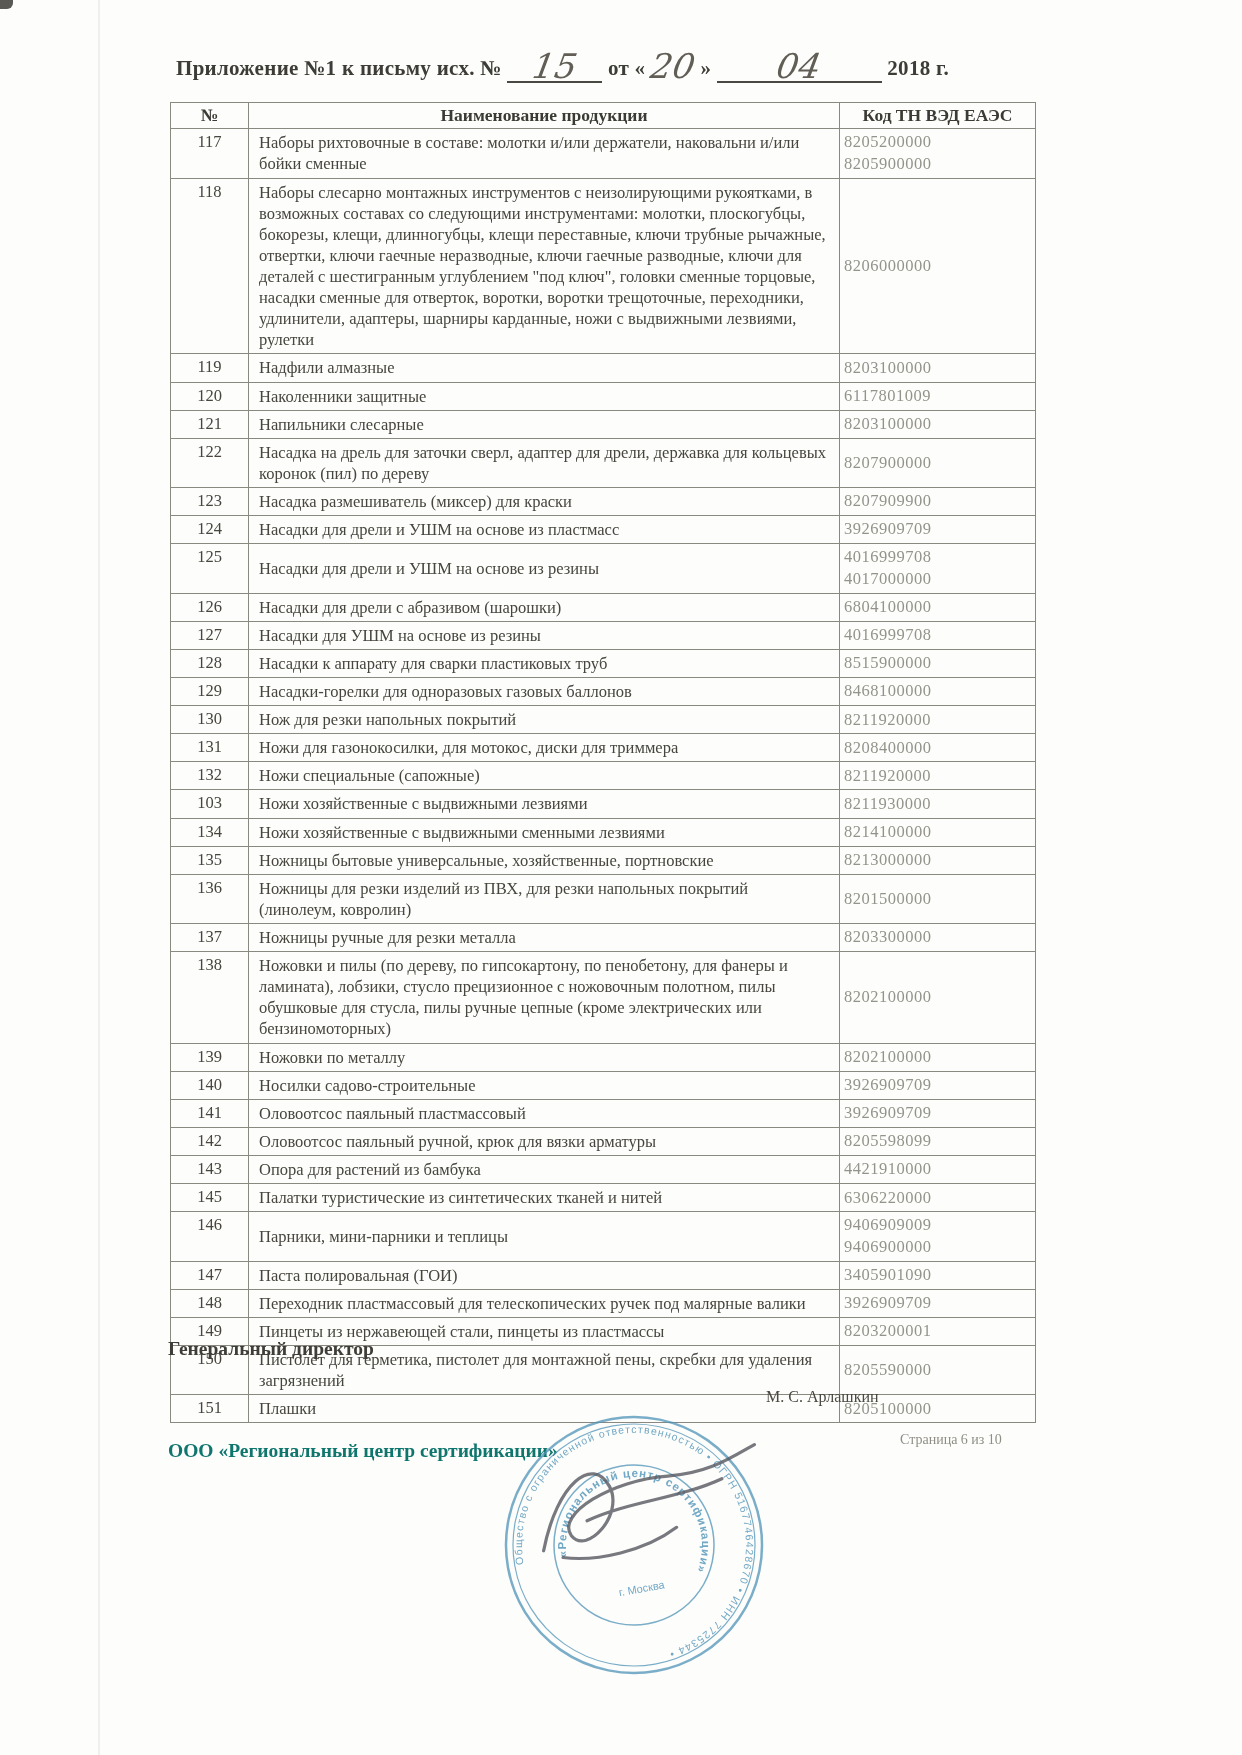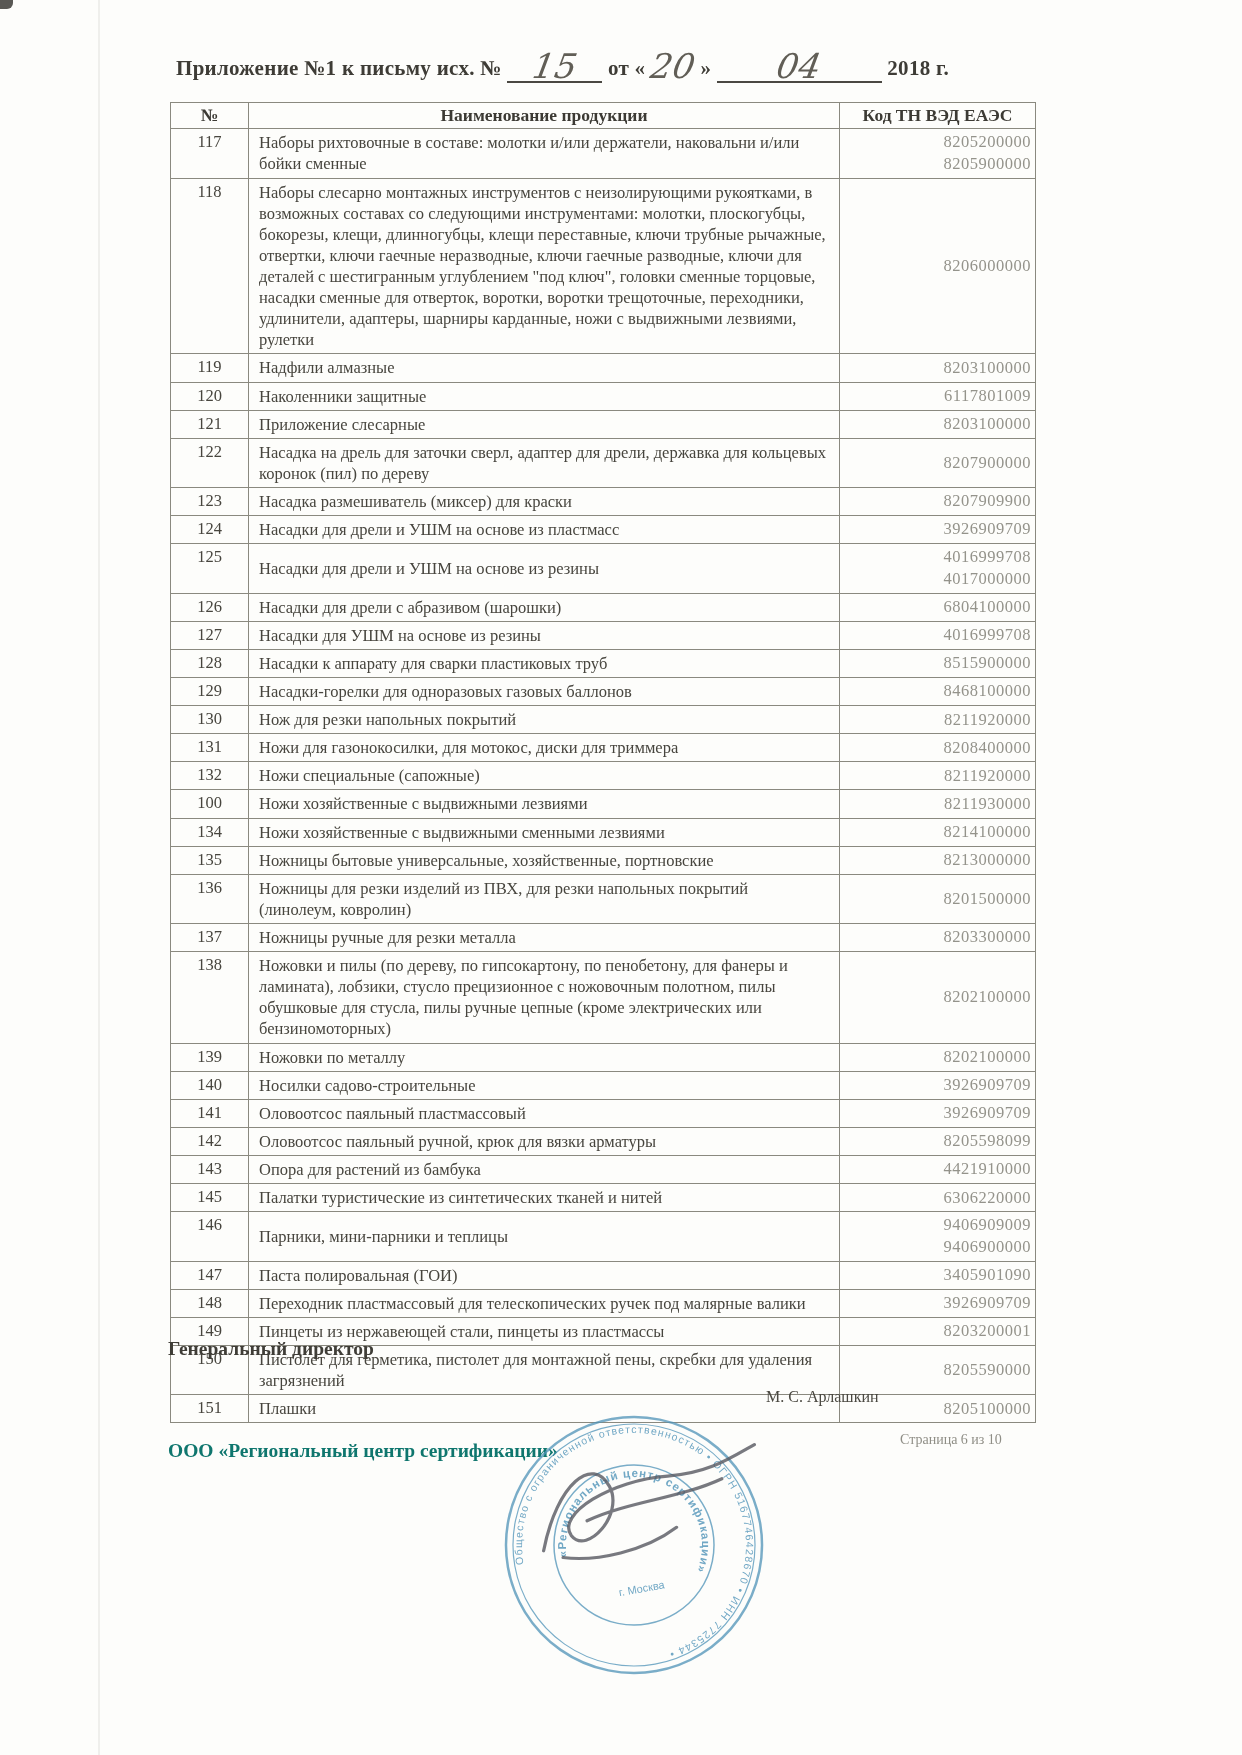--- a/index.html
+++ b/index.html
@@ -24,21 +24,21 @@
     line-height:0.8; position:relative; top:3px; }
 
   table.doc-table { position:absolute; top:102px; left:170px; width:866px;
     border-collapse:collapse; font-size:16.5px; color:#47453e; }
   .doc-table th, .doc-table td { border:1px solid #8a897f; }
   .doc-table th { font-weight:bold; font-size:17.5px; padding:2px 4px;
     color:#3c3a34; text-align:center; }
   td.col-num { width:78px; text-align:center; vertical-align:top;
     padding:3px 4px; }
   td.col-name { padding:3px 10px; vertical-align:middle; line-height:1.28; }
-  td.col-code { width:196px; text-align:right; vertical-align:middle;
+  td.col-code { width:196px; text-align:left; vertical-align:middle;
     color:#94938b; letter-spacing:.5px; padding:2px 4px; line-height:1.35; }
 
   .director   { position:absolute; left:168px; top:1338px; font-weight:bold; font-size:19.5px; color:#3f3d37; }
   .company    { position:absolute; left:168px; top:1440px; font-weight:bold; font-size:19.5px; color:#0f766e; }
   .director-name { position:absolute; left:766px; top:1388px; font-size:16px; color:#4a4841; }
   .page-num   { position:absolute; left:900px; top:1432px; font-size:14px; color:#8f8e86; }
 
   .stamp-wrap { position:absolute; left:474px; top:1330px; width:320px; height:430px;
     transform:rotate(-10deg); }
   .stamp-wrap svg { overflow:visible; }
@@ -97,21 +97,21 @@
     <tr>
       <td class="col-num">120</td>
       <td class="col-name">Наколенники защитные</td>
       <td class="col-code">
             <div>6117801009</div>
           </td>
     </tr>
 
     <tr>
       <td class="col-num">121</td>
-      <td class="col-name">Приложение слесарные</td>
+      <td class="col-name">Напильники слесарные</td>
       <td class="col-code">
             <div>8203100000</div>
           </td>
     </tr>
 
     <tr>
       <td class="col-num">122</td>
       <td class="col-name">Насадка на дрель для заточки сверл, адаптер для дрели, державка для кольцевых коронок (пил) по дереву</td>
       <td class="col-code">
             <div>8207900000</div>
@@ -193,21 +193,21 @@
 
     <tr>
       <td class="col-num">132</td>
       <td class="col-name">Ножи специальные (сапожные)</td>
       <td class="col-code">
             <div>8211920000</div>
           </td>
     </tr>
 
     <tr>
-      <td class="col-num">100</td>
+      <td class="col-num">103</td>
       <td class="col-name">Ножи хозяйственные с выдвижными лезвиями</td>
       <td class="col-code">
             <div>8211930000</div>
           </td>
     </tr>
 
     <tr>
       <td class="col-num">134</td>
       <td class="col-name">Ножи хозяйственные с выдвижными сменными лезвиями</td>
       <td class="col-code">

